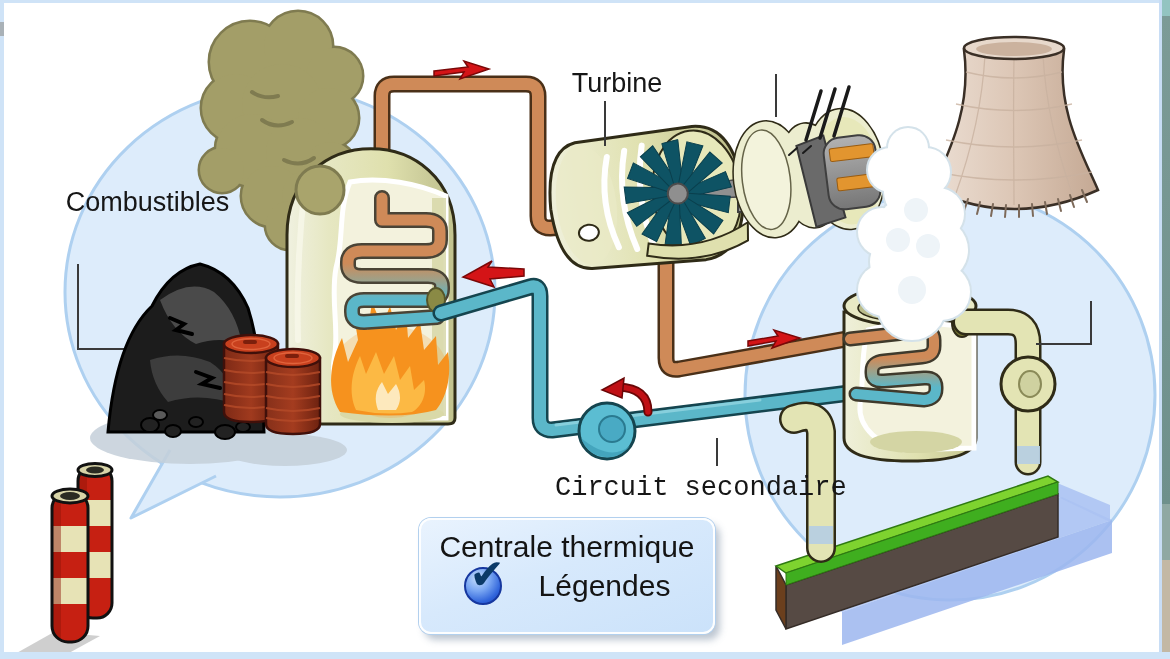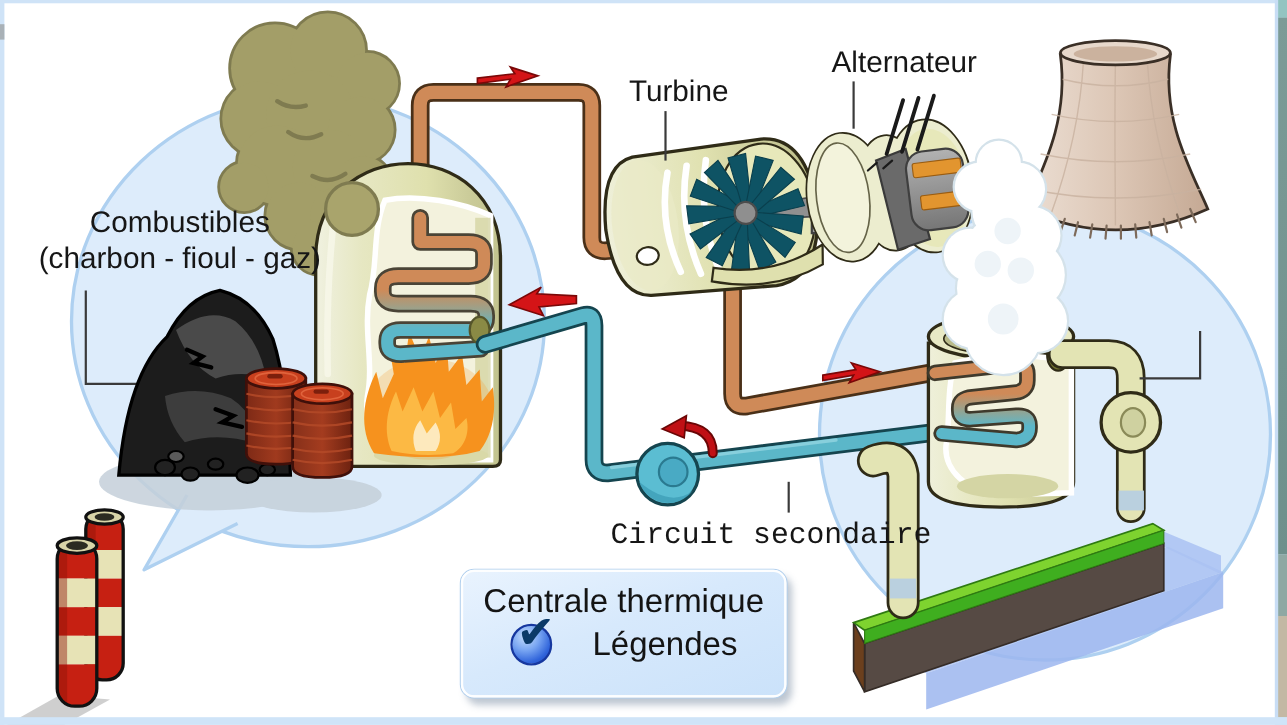--- a/index.html
+++ b/index.html
@@ -439,26 +439,24 @@
   </g>
 
   <g fill="none" stroke="#3a3a3a" stroke-width="2">
     <path d="M605,101 L605,146"></path>
     <path d="M776,74 L776,117"></path>
     <path d="M717,438 L717,466"></path>
     <path d="M1091,301 L1091,344 L1036,344"></path>
   </g>
 </svg>
 
-<div class="lbl" style="left:5px;top:186px;width:285px;margin-left:16px;">
+<div class="lbl" style="left:5px;top:186px;width:285px;">
   <span>Combustibles</span>
-  <span>(charbon - fioul - gaz)</span>
 </div>
 <div class="lbl" style="left:552px;top:67px;width:130px;">Turbine</div>
-<div class="lbl" style="left:742px;top:40px;width:160px;">Alternateur</div>
 <div class="lbl" style="left:555px;top:472px;width:245px;font-family:Liberation Mono, monospace;">Circuit secondaire</div>
 
 <div id="legend">
   <div class="title">Centrale thermique</div>
   <div class="row2">
     <span class="chk">
           <span class="chkmark">✔</span>
         </span>
     <span class="txt">Légendes</span>
   </div>

